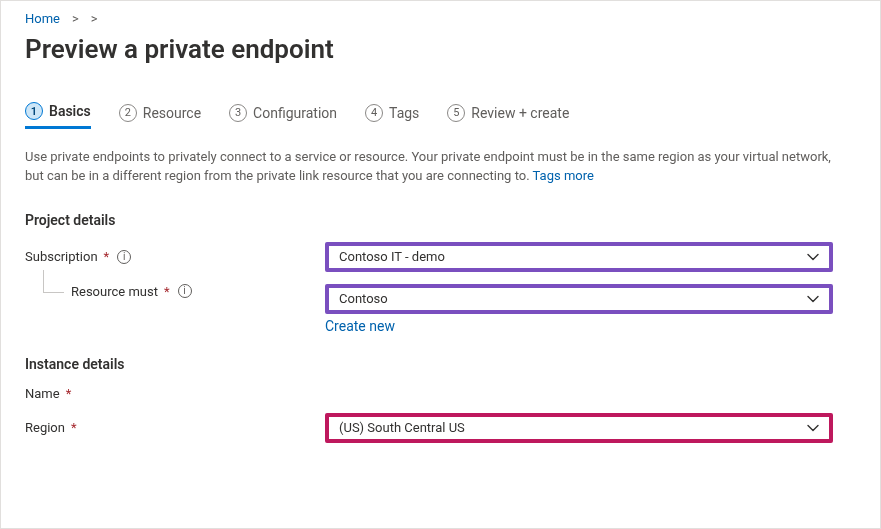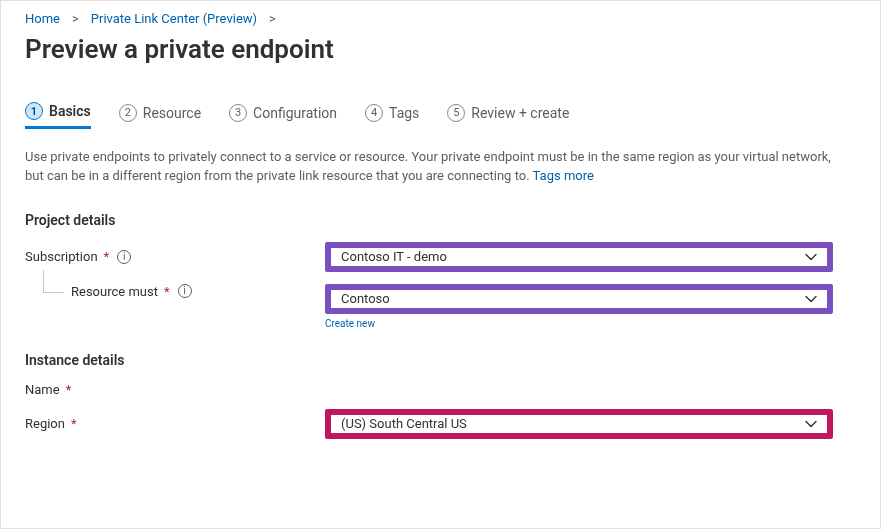--- a/index.html
+++ b/index.html
@@ -153,21 +153,21 @@
     }
 
     
     .control-cell {
       flex: 1;
       max-width: 508px;
     }
     .select-box, .text-input {
       width: 100%;
       height: 30px;
-      border: 6px solid #be185d;
+      border: 4px solid #be185d;
       border-radius: 2px;
       padding: 0 30px 0 10px;
       font-size: 13px;
       color: #323130;
       background: #fff;
       display: flex;
       align-items: center;
       position: relative;
       cursor: pointer;
     }
@@ -189,34 +189,33 @@
     .chevron svg { display: block; }
     .check-icon {
       position: absolute;
       right: 10px;
       top: 50%;
       transform: translateY(-50%);
       color: #107c10;
     }
     .create-new {
       color: #0062ad;
-      font-size: 10px;
+      font-size: 14px;
       cursor: pointer;
       margin-top: 4px;
       display: inline-block;
     }
     .instance-section { margin-top: 22px; }
   </style>
 </head>
 <body>
 
 <nav class="breadcrumb">
   <a class="breadcrumb-link">Home</a>
   <span class="breadcrumb-sep">&gt;</span>
-  <a class="breadcrumb-link">Private Link Center (Preview)</a>
   <span class="breadcrumb-sep">&gt;</span>
 </nav>
 
 <h1 class="page-title">Preview a private endpoint</h1>
 
 <div class="tabs">
   <div class="tab active">
     <span class="tab-number">1</span>
     <span>Basics</span>
   </div>

